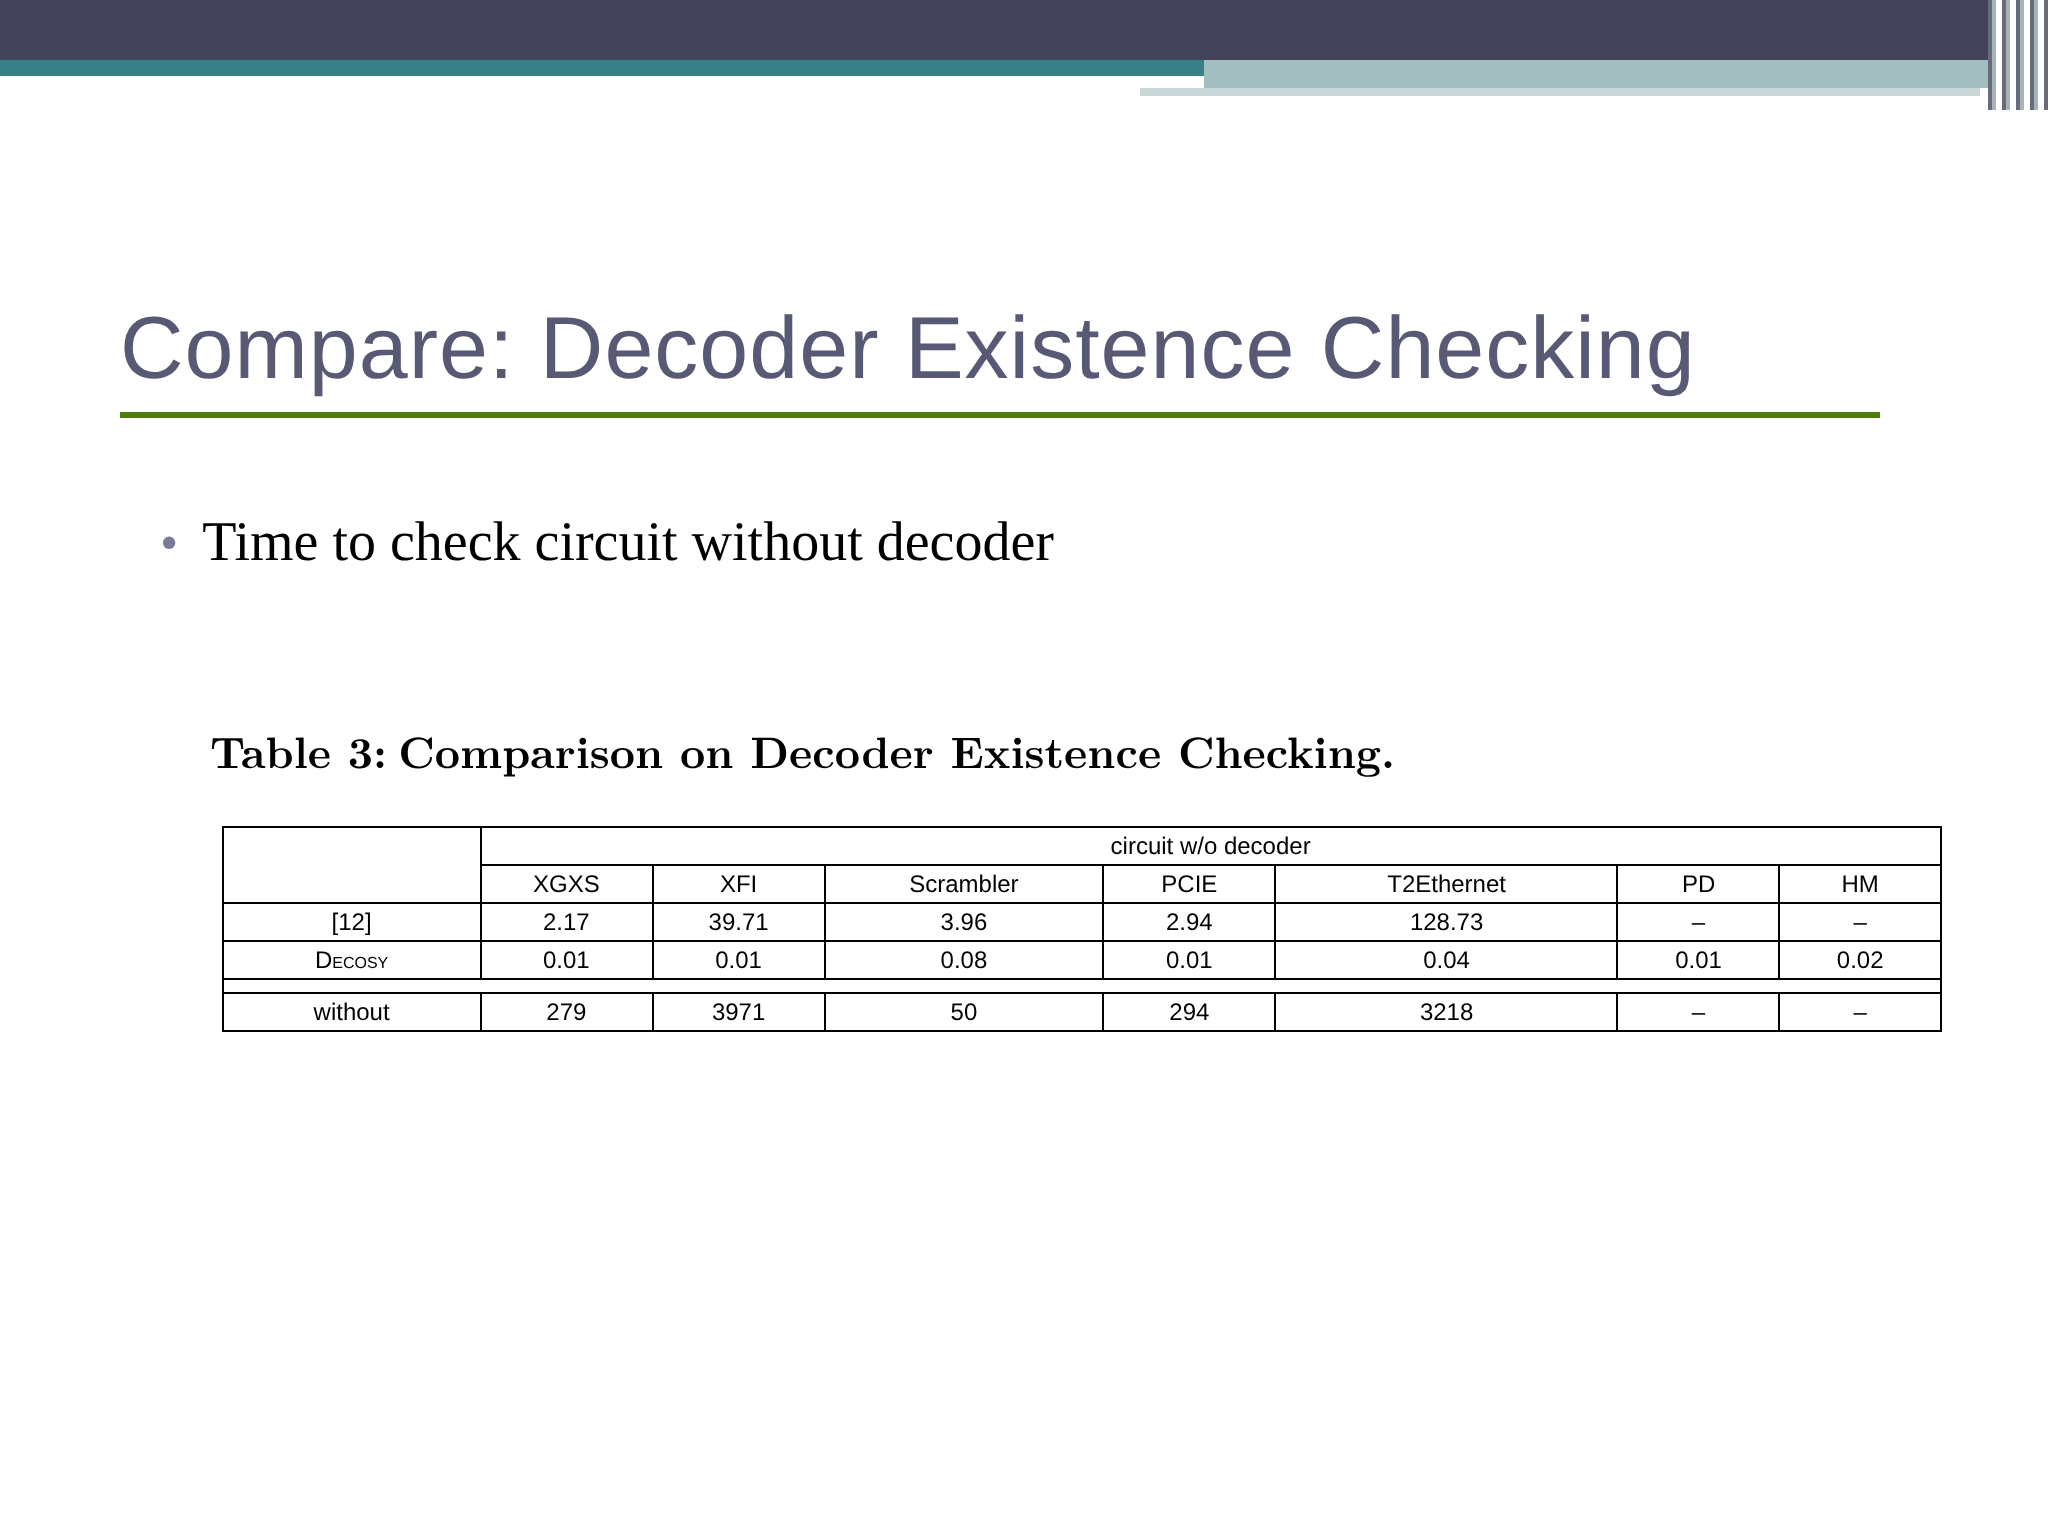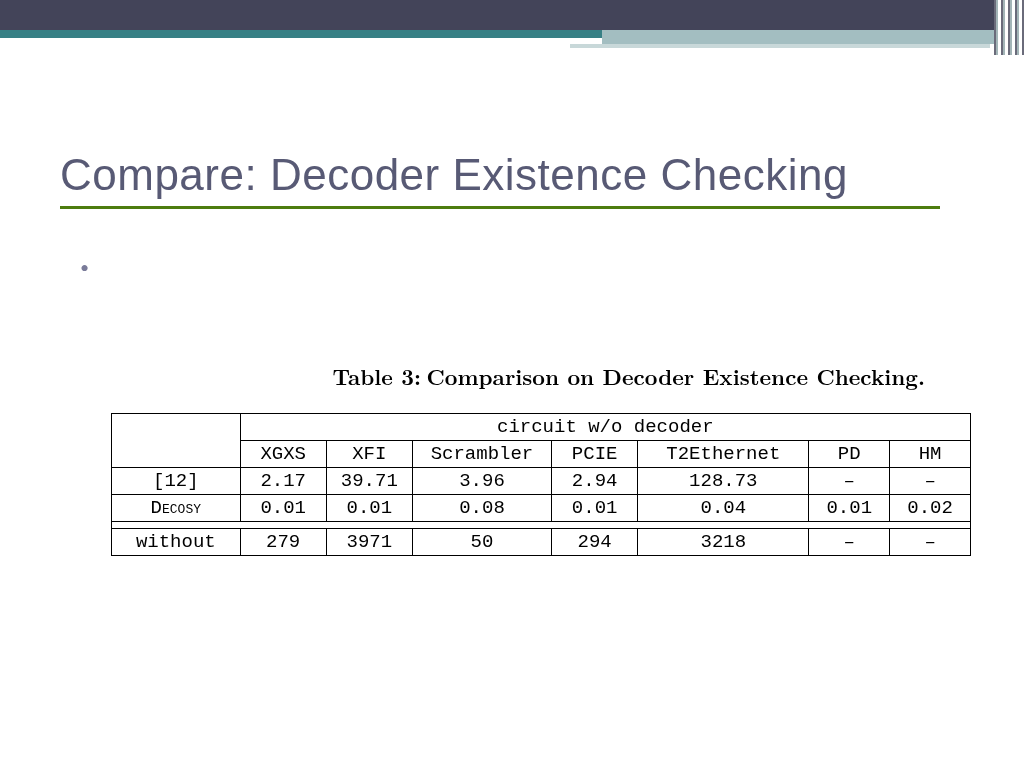--- a/index.html
+++ b/index.html
@@ -79,33 +79,33 @@
     line-height: 1;
   }
   .table-wrap {
     position: absolute;
     left: 105px; top: 360px;
     width: 820px;
   }
   .table-caption {
     font-size: 22px;
     color: #000;
-    text-align: right;
+    text-align: left;
     margin-bottom: 22px;
   }
   .table-caption .bold {
     font-weight: bold;
     font-family: "Latin Modern Roman", Georgia, serif;
   }
   table.data {
     border-collapse: collapse;
     width: 860px;
     margin-left: 6px;
-    font-size: 19px;
-    font-family: Liberation Mono, monospace;
+    font-size: 12px;
+    font-family: Liberation Sans, sans-serif;
   }
   table.data td, table.data th {
     border: 1px solid #000;
     padding: 2px 0;
     text-align: center;
     font-weight: normal;
   }
   .row-label { width: 120px; margin-top: 25px; }
   .col-xgxs { width: 80px; }
   .col-xfi { width: 80px; }
@@ -126,20 +126,21 @@
 <div class="teal-bar-right-2"></div>
 <div class="edge-stripes"></div>
 
 <div class="title-area">
   <h1 class="slide-title">Compare: Decoder Existence Checking</h1>
 </div>
 
 <div class="bullet-area">
   <div class="bullet-line">
     <span class="bullet-dot">•</span>
+    <span>Time to check circuit without decoder</span>
   </div>
 </div>
 
 <div class="table-wrap">
   <div class="table-caption">
     <span class="bold">Table 3:</span>
     <span class="bold">Comparison on Decoder Existence Checking.</span>
   </div>
 
   <table class="data">

